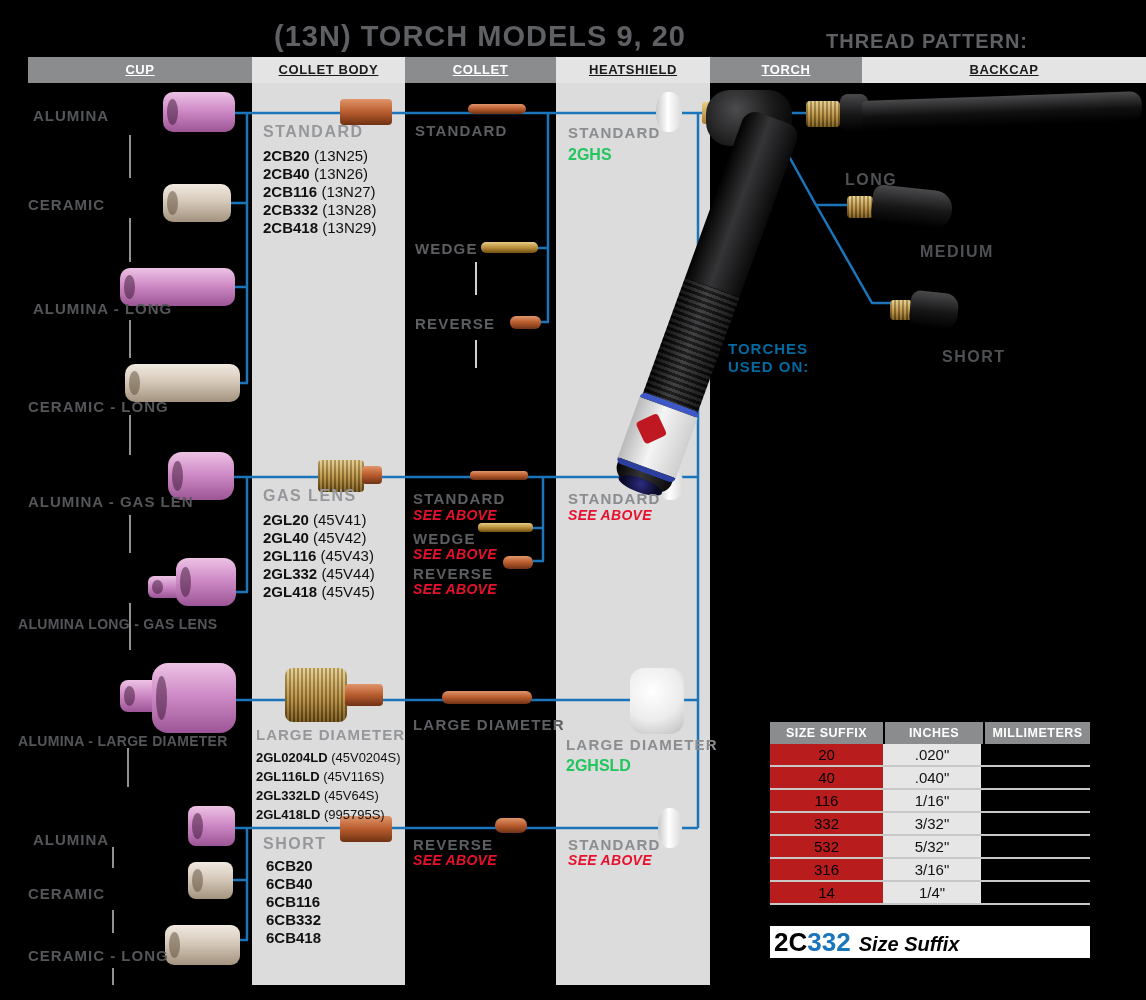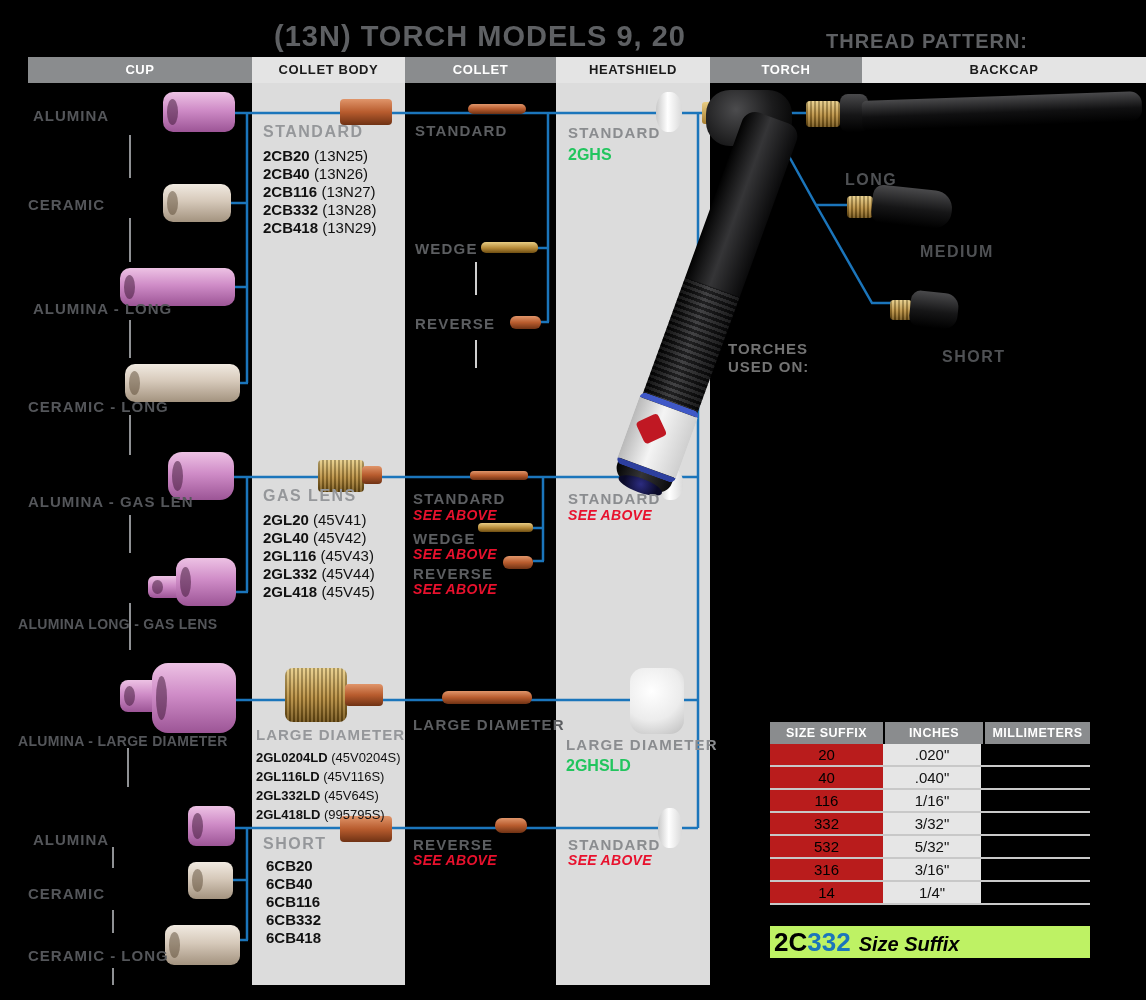--- a/index.html
+++ b/index.html
@@ -5,21 +5,21 @@
   html,body{margin:0;padding:0;background:#000;}
   #canvas{position:relative;width:1146px;height:1000px;background:#000;overflow:hidden;
           font-family:"Liberation Sans", sans-serif;}
   .abs{position:absolute;}
   
   .page-title{position:absolute;left:180px;top:20px;width:600px;text-align:center;
     font-size:29px;font-weight:bold;color:#5e6063;letter-spacing:1px;}
   .thread-title{position:absolute;left:826px;top:30px;font-size:20px;font-weight:bold;
     color:#5e6063;letter-spacing:1px;}
   .colhead{position:absolute;top:57px;height:26px;line-height:26px;text-align:center;
-    font-size:13px;font-weight:bold;letter-spacing:.6px;z-index:4;}
+    font-size:13px;font-weight:bold;letter-spacing:.6px;z-index:4;text-decoration:underline;}
   .colhead.dark{background:#8a8c8e;color:#fff;}
   .colhead.light{background:#e4e4e4;color:#1a1a1a;}
   .band{position:absolute;top:83px;height:902px;background:#dcdcdc;z-index:0;}
   
   .cup-label{position:absolute;font-size:15px;font-weight:bold;color:#54565a;
     letter-spacing:1px;z-index:3;white-space:nowrap;}
   .cup-label.tight{font-size:14px;letter-spacing:.3px;}
   .sec-title{position:absolute;font-size:16px;font-weight:bold;color:#95979a;
     letter-spacing:1.5px;z-index:3;white-space:nowrap;}
   .parts{position:absolute;z-index:3;}
@@ -29,21 +29,21 @@
   .col-label{position:absolute;font-size:15px;font-weight:bold;color:#5c5e61;
     letter-spacing:1.2px;z-index:3;white-space:nowrap;}
   .hs-label{position:absolute;font-size:15px;font-weight:bold;color:#8a8c8f;
     letter-spacing:1.2px;z-index:3;white-space:nowrap;}
   .hs-part{position:absolute;font-size:16px;font-weight:bold;color:#22c55e;z-index:3;}
   .see{position:absolute;font-size:14px;font-weight:bold;font-style:italic;
     color:#e8112d;z-index:3;letter-spacing:.3px;white-space:nowrap;}
   .bc-label{position:absolute;font-size:16px;font-weight:bold;color:#4f5154;
     letter-spacing:1.5px;z-index:3;}
   .used-on{position:absolute;left:728px;top:340px;width:120px;font-size:15px;
-    font-weight:bold;color:#737373;letter-spacing:1px;line-height:18px;z-index:3;}
+    font-weight:bold;color:#0369a1;letter-spacing:1px;line-height:18px;z-index:3;}
   
   .cup{position:absolute;z-index:2;border-radius:10px;}
   .pink{background:linear-gradient(180deg,#edc2e4 0%,#cf8cc7 45%,#9c5596 100%);}
   .tan{background:linear-gradient(180deg,#f1eae1 0%,#d6c9ba 45%,#a3937f 100%);}
   .cup::before{content:'';position:absolute;left:4px;top:18%;width:11px;height:64%;
     border-radius:50%;background:rgba(55,18,48,.5);}
   .tan.cup::before{background:rgba(78,60,38,.45);}
   .copper{position:absolute;z-index:2;border-radius:4px;
     background:linear-gradient(180deg,#e0956a 0%,#b85c2e 50%,#6f3214 100%);}
   .brass{position:absolute;z-index:2;border-radius:4px;
@@ -84,21 +84,21 @@
   .t-head .th{font-size:12.5px;font-weight:bold;color:#fff;background:#8a8c8e;
     line-height:22px;text-align:center;letter-spacing:.5px;margin-right:2px;}
   .t-head .th:last-child{margin-right:0;}
   .t-row{display:flex;height:21px;border-bottom:2px solid #c8c8c8;}
   .t-row .td{font-size:15px;line-height:21px;text-align:center;}
   .c1{width:113px;} .c2{width:98px;} .c3{width:105px;}
   .td.c1{background:#b91c1c;font-weight:normal;color:#000;}
   .td.c2{background:#e6e6e6;color:#111;}
   .td.c3{background:#000;}
   #suffix-note{position:absolute;left:770px;top:926px;width:320px;height:32px;
-    background:#bef264;z-index:3;line-height:32px;padding-left:4px;box-sizing:border-box;}
+    background:#ffffff;z-index:3;line-height:32px;padding-left:4px;box-sizing:border-box;}
   #suffix-note .pfx{font-size:26px;font-weight:bold;color:#000;}
   #suffix-note .sfx{font-size:26px;font-weight:bold;color:#1b75bb;}
   #suffix-note .lab{font-size:20px;font-weight:bold;font-style:italic;color:#000;margin-left:8px;}
 </style>
 </head>
 <body>
 
 <div id="canvas">
 
   <div class="band" style="left:252px;width:153px;"></div>

